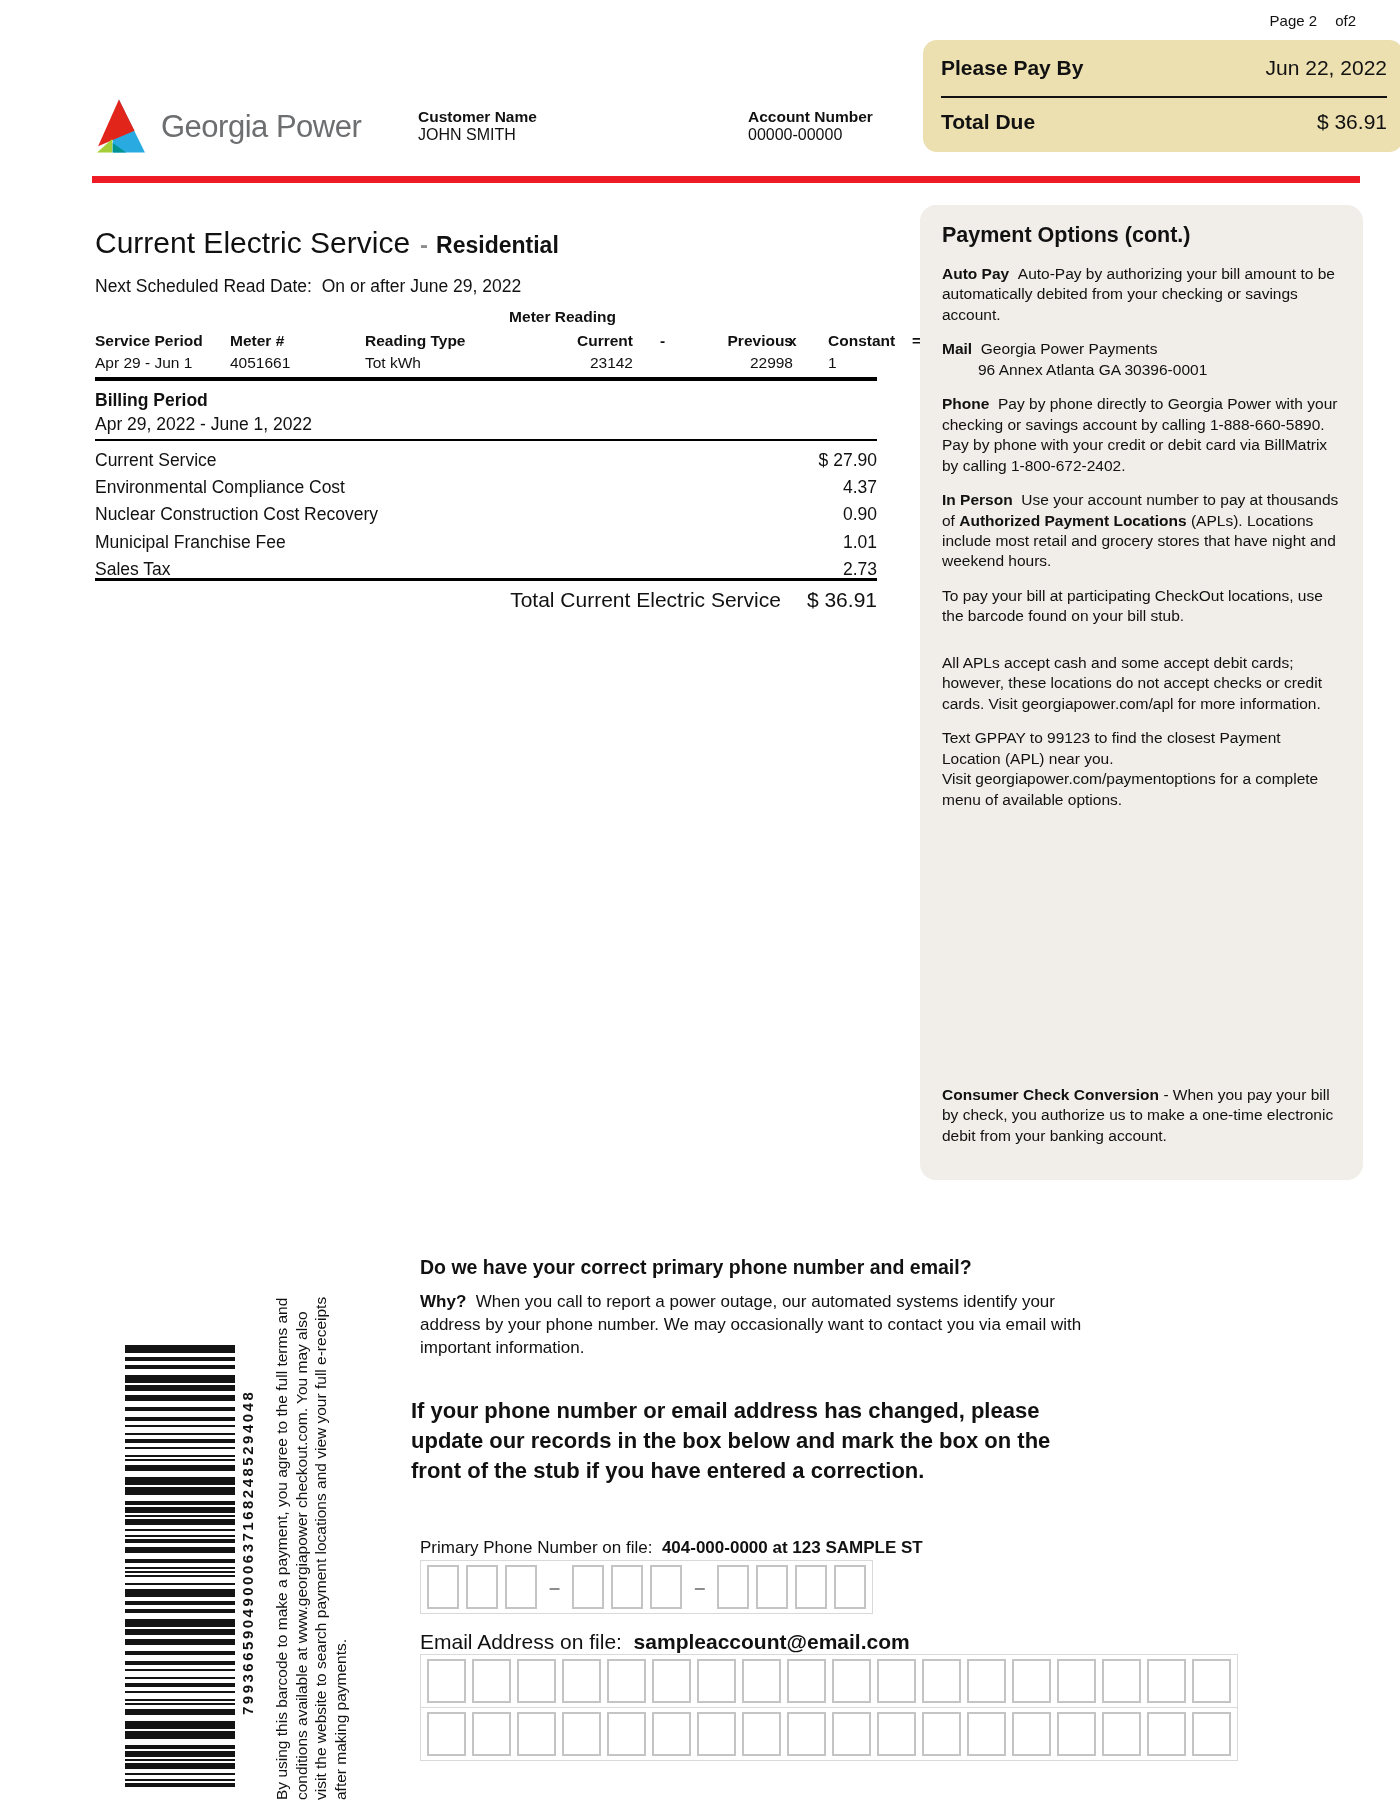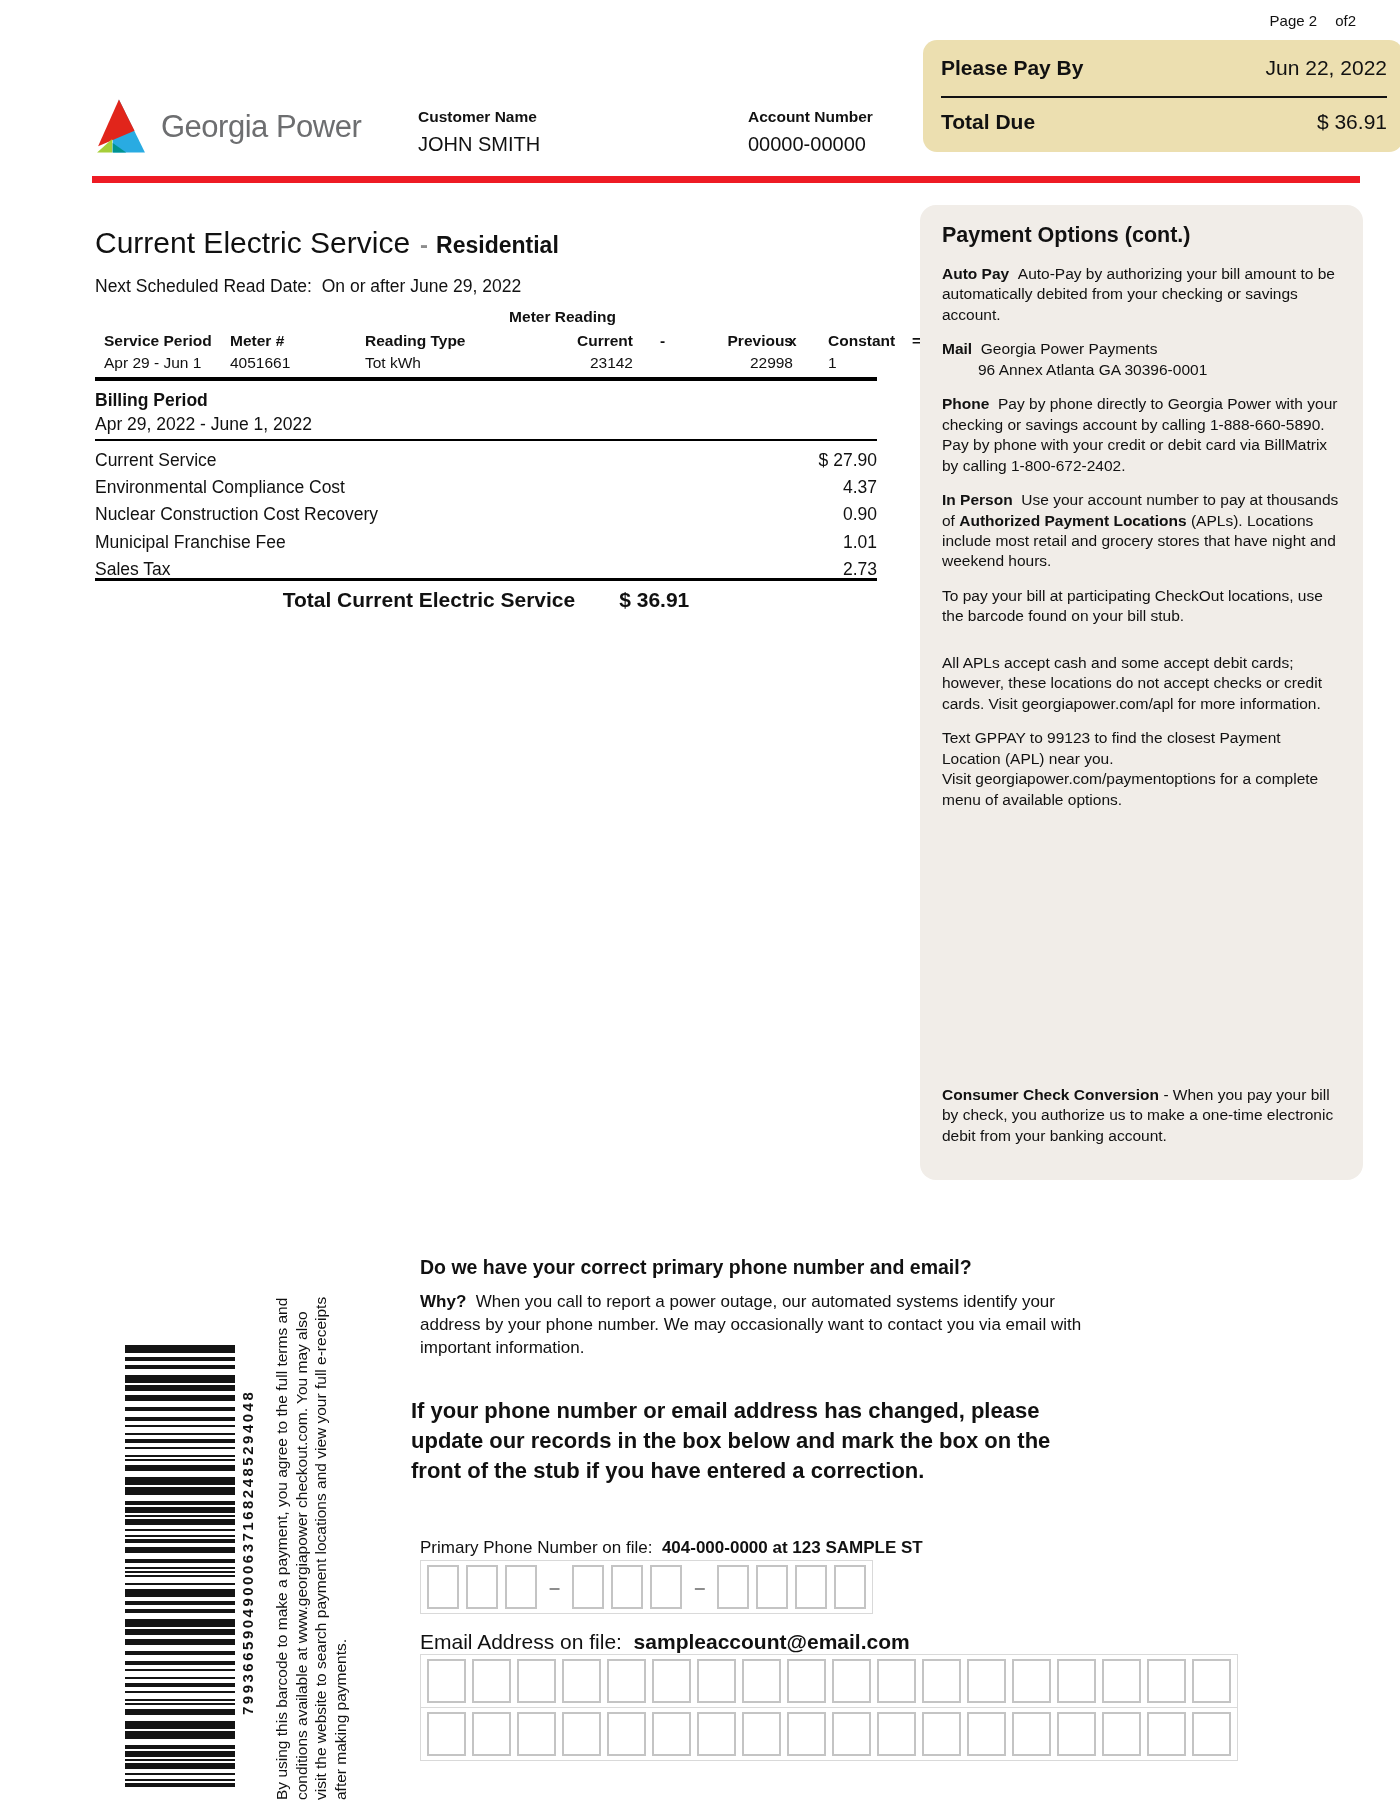--- a/index.html
+++ b/index.html
@@ -10,46 +10,46 @@
   
   #pagenum{top:12px;right:44px;font-size:15px;}
   #pagenum .gap{display:inline-block;width:18px;}
   #paybox{left:923px;top:40px;width:434px;height:112px;background:#ecdfb0;border-radius:14px;padding-left:46px;}
   .payrow{position:absolute;left:18px;right:16px;display:flex;justify-content:space-between;align-items:baseline;font-size:21px;}
   #paybox .rule{position:absolute;left:18px;right:16px;top:56px;height:2px;background:#111;}
   #brand{left:95px;top:96px;display:flex;align-items:center;}
   #brand svg{width:52px;height:62px;margin-right:14px;}
   #brand .brandname{font-size:31px;color:#6d6e70;letter-spacing:-0.5px;}
   .idblock .lbl{font-size:15.5px;font-weight:bold;}
-  .idblock .val{font-size:20px;margin-top:7px;}
+  .idblock .val{font-size:16px;}
   #redrule{left:92px;top:176px;width:1268px;height:7px;background:#ee1b24;}
   
   #svc-title{left:95px;top:226px;display:flex;align-items:baseline;}
   #svc-title .big{font-size:30px;}
   #svc-title .dash{font-size:24px;font-weight:bold;margin:0 8px 0 10px;}
   #svc-title .suffix{font-size:23px;font-weight:bold;}
   #nextread{left:95px;top:276px;font-size:17.5px;}
   #meter-reading-label{left:455px;top:308px;width:215px;text-align:center;font-size:15.5px;font-weight:bold;}
   .trow{left:95px;width:782px;height:20px;}
   .trow span{position:absolute;white-space:nowrap;font-size:15.5px;}
-  .trow .c1{left:9px;} .trow .c2{left:135px;} .trow .c3{left:270px;}
+  .trow .c1{left:0;} .trow .c2{left:135px;} .trow .c3{left:270px;}
   .trow .c4{left:370px;width:168px;text-align:right;}
   .trow .c5{left:565px;}
   .trow .c6{left:505px;width:160px;text-align:right;padding-left:33px;}
   .trow .c7{left:693px;}
   .trow .c8{left:733px;}
   .trow .c9{left:700px;width:177px;text-align:right;}
   #thickline{left:95px;top:377px;width:782px;height:3.5px;background:#000;}
   #billing-label{left:95px;top:390px;font-size:17.5px;font-weight:bold;}
   #billing-value{left:95px;top:414px;font-size:17.5px;}
   #billingline{left:95px;top:439px;width:782px;height:2px;background:#000;}
   #charges{left:95px;top:450px;width:782px;}
   #charges .crow{display:flex;justify-content:space-between;align-items:baseline;height:27.2px;font-size:17.5px;}
   #totalline{left:95px;top:578px;width:782px;height:2.5px;background:#000;}
-  #totalrow{left:95px;top:588px;width:782px;display:flex;justify-content:center;align-items:baseline;gap:44px;font-size:21px;font-weight:bold;}
+  #totalrow{left:95px;top:588px;width:782px;display:flex;justify-content:flex-end;align-items:baseline;gap:26px;font-size:21px;font-weight:normal;}
   
   #paybox2, #optbox{box-sizing:border-box;}
   #optbox{left:920px;top:205px;width:443px;height:975px;background:#f1ede8;border-radius:16px;padding:18px 22px;}
   #optbox h2{margin:0 0 16px 0;font-size:21.5px;}
   #optbox p{margin:0 0 14px 0;font-size:15.5px;line-height:1.32;}
   #optbox p.tight{margin-bottom:0;}
   #optbox p.gapbig{margin-top:26px;}
   #optbox .indent2{display:inline-block;margin-left:36px;}
   #ccc{position:absolute;left:22px;right:20px;top:880px;font-size:15.5px;line-height:1.32;}
   

